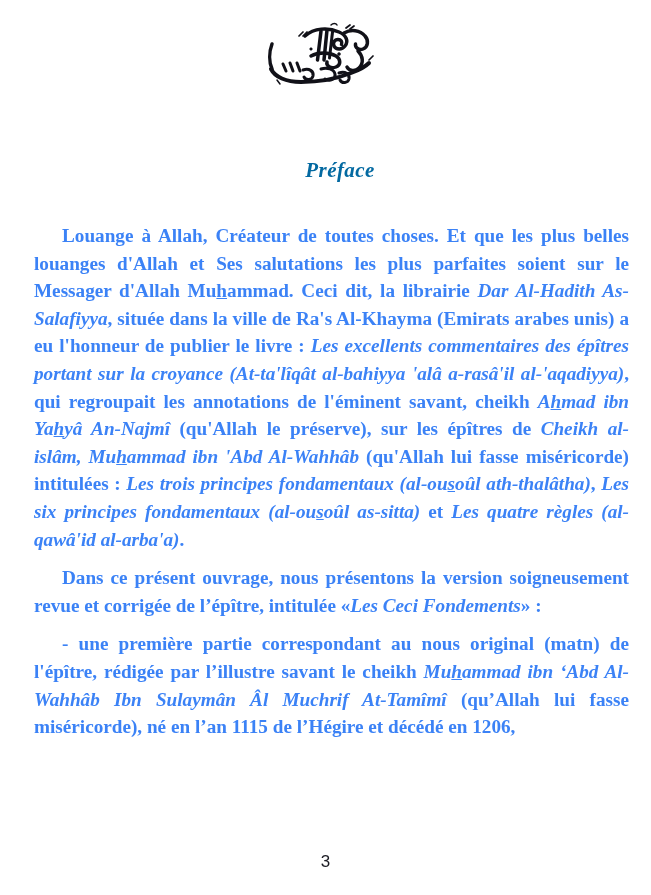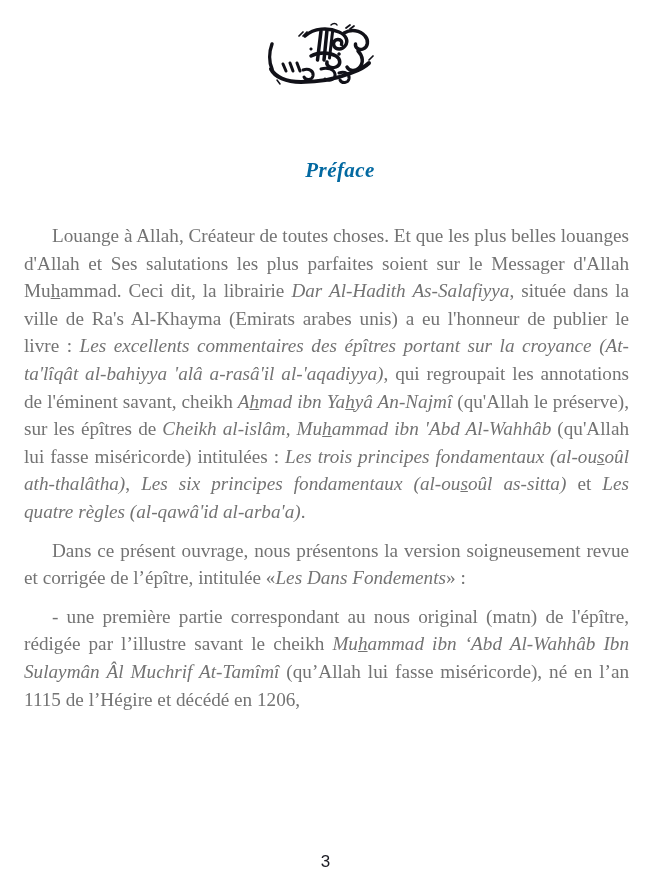--- a/index.html
+++ b/index.html
@@ -58,27 +58,28 @@
   }
 
   
   .body-col {
     position: absolute;
     left: 22px;
     top: 222px;
     width: 607px;
   }
   p.para {
-    margin: 0 0 11px 2px;
+    margin: 0 0 11px 12px;
     font-size: 19.2px;
     line-height: 27.6px;
     text-align: justify;
     text-justify: inter-word;
     text-indent: 28px;
-    color: #737373;
+    color: #3b82f6;
+    font-weight: bold;
     
   }
   p.para:last-of-type {
     margin-bottom: 0;
   }
   em, i {
     font-style: italic;
   }
   
   .dot {
@@ -142,21 +143,21 @@
     </svg>
     <span class="basmala-alt">بِسْمِ ٱللَّهِ ٱلرَّحْمَٰنِ ٱلرَّحِيمِ</span>
   </div>
 
   <div class="preface-title">Préface</div>
 
   <div class="body-col">
 
     <p class="para"><span>Louange à Allah, Créateur de toutes choses. Et que les plus belles louanges d'Allah et Ses salutations les plus parfaites soient sur le Messager d'Allah Mu</span><span class="dot">h</span><span>ammad. Ceci dit, la librairie </span><em>Dar Al-Hadith As-Salafiyya</em><span>, située dans la ville de Ra's Al-Khayma (Emirats arabes unis) a eu l'honneur de publier le livre : </span><em>Les excellents commentaires des épîtres portant sur la croyance (At-ta'lîqât al-bahiyya 'alâ a-rasâ'il al-'aqadiyya)</em><span>, qui regroupait les annotations de l'éminent savant, cheikh </span><em>A<span class="dot">h</span>mad ibn Ya<span class="dot">h</span>yâ An-Najmî</em><span> (qu'Allah le préserve), sur les épîtres de </span><em>Cheikh al-islâm, Mu<span class="dot">h</span>ammad ibn 'Abd Al-Wahhâb</em><span> (qu'Allah lui fasse miséricorde) intitulées : </span><em>Les trois principes fondamentaux (al-ou<span class="dot">s</span>oûl ath-thalâtha)</em><span>, </span><em>Les six principes fondamentaux (al-ou<span class="dot">s</span>oûl as-sitta)</em><span> et </span><em>Les quatre règles (al-qawâ'id al-arba'a)</em><span>.</span></p>
 
-    <p class="para"><span>Dans ce présent ouvrage, nous présentons la version soigneusement revue et corrigée de l’épître, intitulée «</span><em>Les Dans Fondements</em><span>» :</span></p>
+    <p class="para"><span>Dans ce présent ouvrage, nous présentons la version soigneusement revue et corrigée de l’épître, intitulée «</span><em>Les Ceci Fondements</em><span>» :</span></p>
 
     <p class="para"><span>- une première partie correspondant au nous original (matn) de l'épître, rédigée par l’illustre savant le cheikh </span><em>Mu<span class="dot">h</span>ammad ibn ‘Abd Al-Wahhâb Ibn Sulaymân Âl Muchrif At-Tamîmî</em><span> (qu’Allah lui fasse miséricorde), né en l’an 1115 de l’Hégire et décédé en 1206,</span></p>
 
   </div>
 
   <div class="page-number">3</div>
 
 </div>
 
 </body></html>

